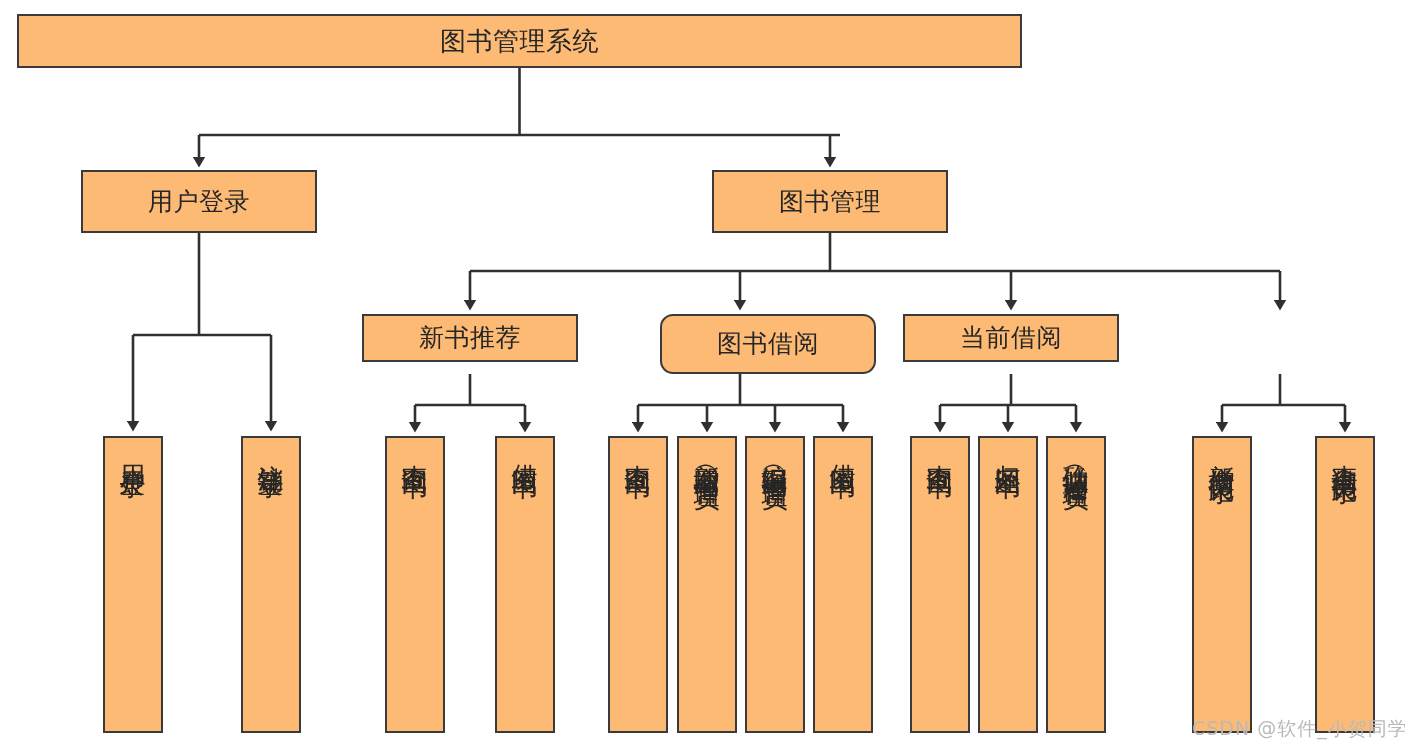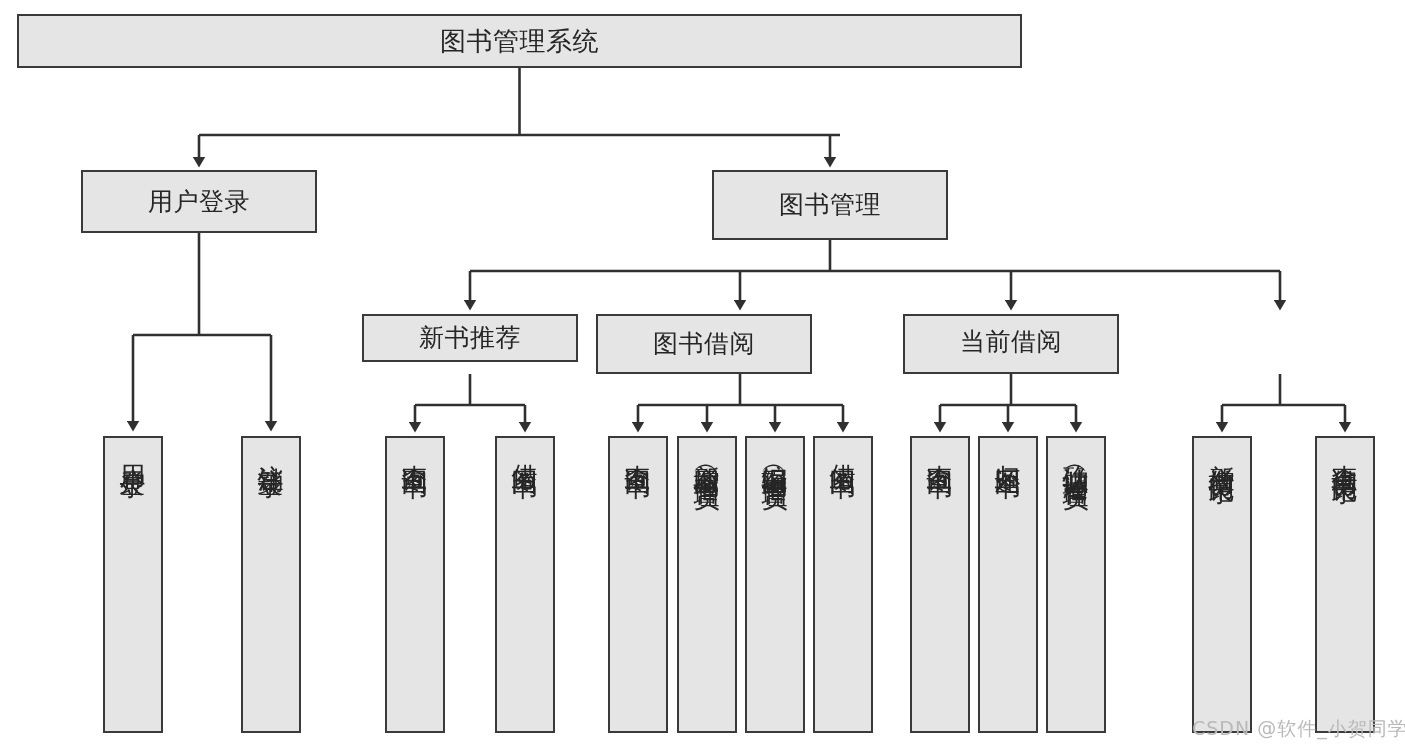--- a/index.html
+++ b/index.html
@@ -22,21 +22,21 @@
     left: 0;
     top: 0;
     width: 1405px;
     height: 747px;
     pointer-events: none;
   }
   .node {
     position: absolute;
     box-sizing: border-box;
     border: 2.5px solid #3a3a3a;
-    background: #e5e5e5;
+    background: #fdba74;
     display: flex;
     align-items: center;
     justify-content: center;
     color: #262626;
   }
   .node-label {
     display: block;
     text-align: center;
     line-height: 1.18;
     letter-spacing: 0.5px;
@@ -128,33 +128,33 @@
   </svg>
 
   <div class="node h-node root-node" style="left:17px; top:14px; width:1005px; height:54px;">
     <span class="node-label">图书管理系统</span>
   </div>
 
   <div class="node h-node" style="left:81px; top:170px; width:236px; height:63px;">
     <span class="node-label">用户登录</span>
   </div>
 
-  <div class="node h-node" style="left:712px; top:170px; width:236px; height:70px;">
+  <div class="node h-node" style="left:712px; top:170px; width:236px; height:63px;">
     <span class="node-label">图书管理</span>
   </div>
 
   <div class="node h-node" style="left:362px; top:314px; width:216px; height:48px;">
     <span class="node-label">新书推荐</span>
   </div>
 
-  <div class="node h-node" style="left:596px; top:314px; width:216px; height:60px;">
+  <div class="node h-node" style="left:660px; top:314px; width:216px; height:60px;border-radius:13px;">
     <span class="node-label">图书借阅</span>
   </div>
 
-  <div class="node h-node" style="left:903px; top:314px; width:216px; height:60px;font-family:Liberation Mono, monospace;">
+  <div class="node h-node" style="left:903px; top:314px; width:216px; height:48px;">
     <span class="node-label">当前借阅</span>
   </div>
 
 
   <div class="node v-node" style="left:103px; top:436px; width:60px; height:297px;">
     <span class="node-label">用户登录</span>
   </div>
 
   <div class="node v-node" style="left:241px; top:436px; width:60px; height:297px;">
     <span class="node-label">注销登录</span>

